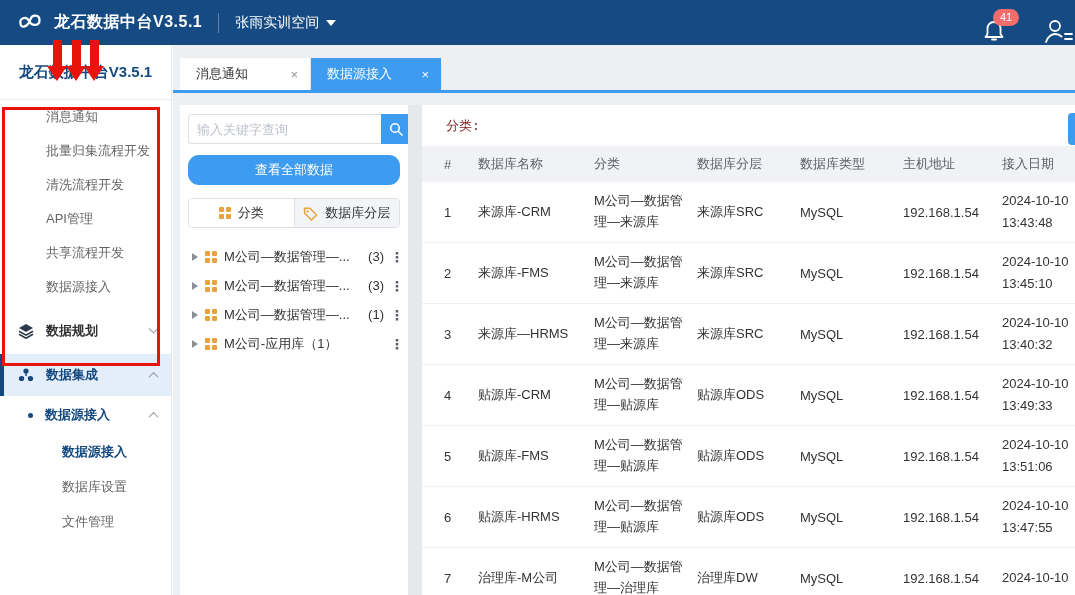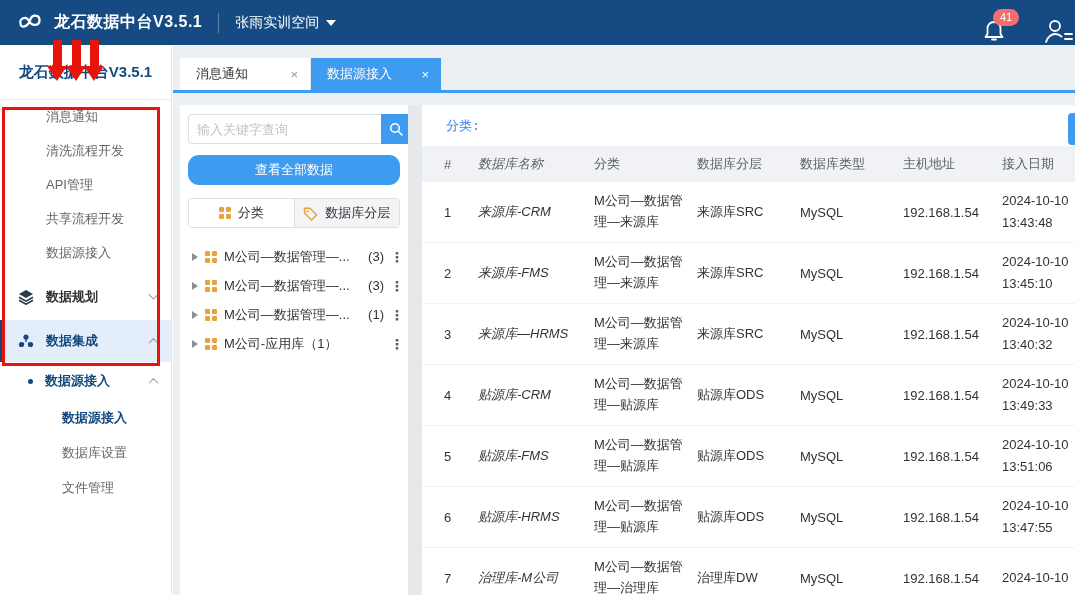--- a/index.html
+++ b/index.html
@@ -73,31 +73,31 @@
   .tree-label { color:#333; margin-left:7px; flex:1; white-space:nowrap; overflow:hidden; }
   .tree-count { color:#333; margin-right:6px; }
   .kebab { color:#5a5e66; font-weight:bold; font-size:14px; width:10px; text-align:center; cursor:pointer; }
 
   
   .gutter { width:14px; background:#e6e9ec; cursor:col-resize; }
 
   
   .table-panel { flex:1; background:#fff; position:relative; overflow:hidden; }
   .filter-row { display:flex; align-items:center; padding:12px 0 11px 24px; }
-  .filter-label { color:#3b82f6; margin-right:10px;font-family:Liberation Mono, monospace; }
+  .filter-label { color:#7f1d1d; margin-right:10px;font-family:Liberation Mono, monospace; }
   .select-box { width:168px; height:30px; border:1px solid #dcdfe6; border-radius:4px; display:flex; align-items:center; padding:0 10px; cursor:pointer; }
   .select-placeholder { flex:1; color:#bfc4cc; }
   .select-box .chev { color:#b7bcc4; }
   .corner-btn { position:absolute; right:0; top:8px; width:7px; height:32px; background:#3d9bf0; border-radius:4px 0 0 4px; cursor:pointer; }
 
   .dtable { width:100%; }
   .t-head { display:flex; background:#f0f2f5; height:36px; align-items:center; color:#5d6268; }
   .t-row { display:flex; min-height:61px; align-items:center; border-bottom:1px solid #f0f1f3; color:#333; }
   .c1 { width:56px; padding-left:22px; }
-  .c2 { width:116px;font-style:italic; }
+  .c2 { width:116px; }
   .c3 { width:103px; padding-right:12px; line-height:1.6; }
   .c4 { width:103px; }
   .c5 { width:103px; }
   .c6 { width:99px; }
   .c7 { flex:1; line-height:1.7; }
 </style>
 </head>
 <body>
 
 <div class="app-header">
@@ -131,20 +131,21 @@
 </div>
 
 <div class="sidebar">
   <div class="sb-title">龙石数据中台V3.5.1</div>
 
 
   <div>
 
       <div class="sb-item"><span>消息通知</span></div>
 
+      <div class="sb-item"><span>批量归集流程开发</span></div>
 
       <div class="sb-item"><span>清洗流程开发</span></div>
 
       <div class="sb-item"><span>API管理</span></div>
 
       <div class="sb-item"><span>共享流程开发</span></div>
 
       <div class="sb-item"><span>数据源接入</span></div>
     </div>
 

